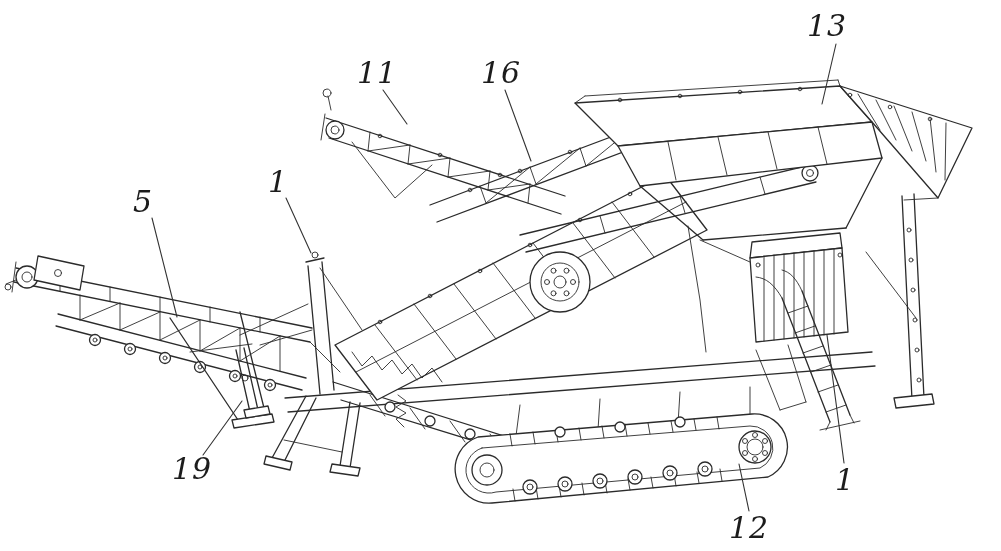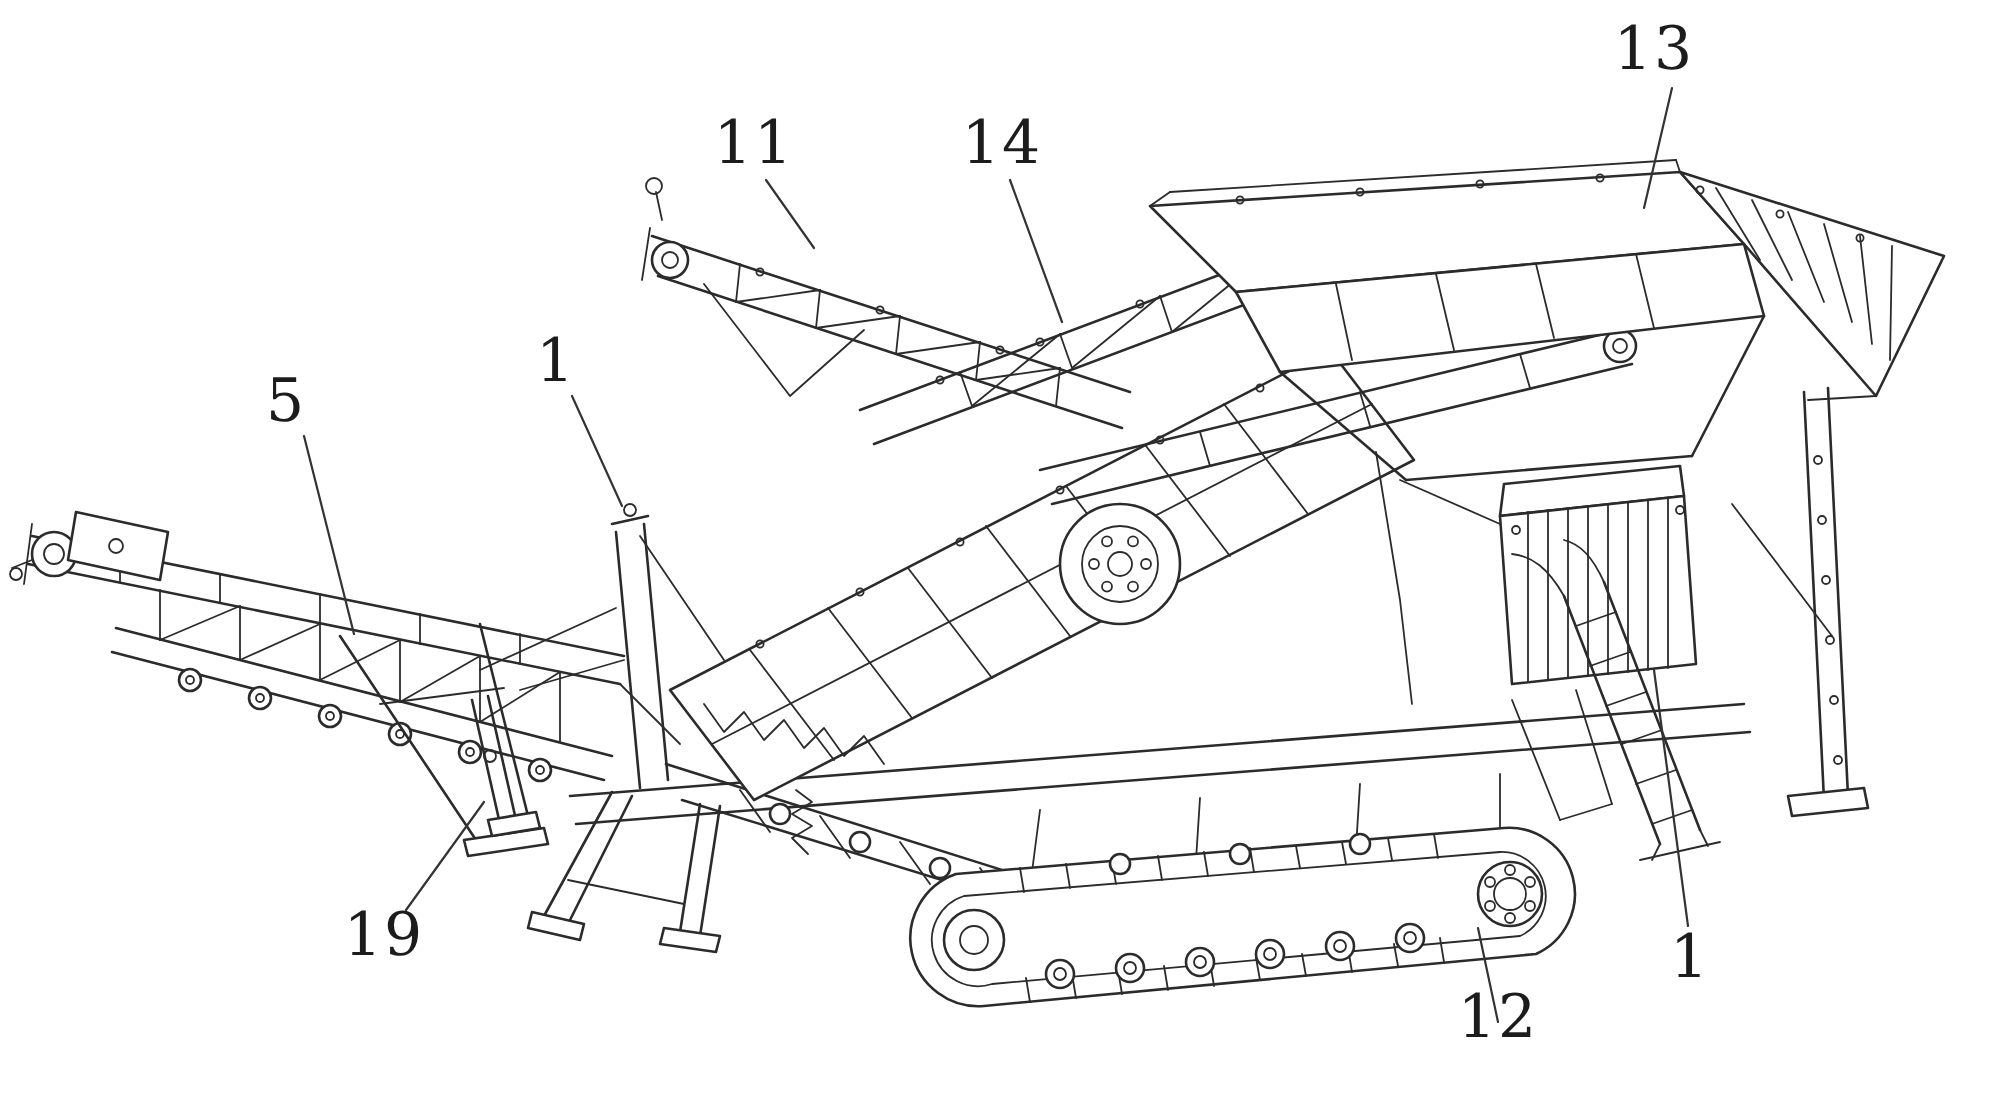--- a/index.html
+++ b/index.html
@@ -11,20 +11,21 @@
     font-family:"DejaVu Serif","Liberation Serif",serif;
   }
   #drawing{position:absolute;left:0;top:0;}
   .ref-label{
     position:absolute;
     transform:translate(-50%,-50%);
     font-size:30px;
     color:#1c1c1c;
     letter-spacing:1px;
     user-select:none;
+    font-style:italic;
   }
   svg *{vector-effect:non-scaling-stroke;}
   .ln{fill:none;stroke:#2b2b2b;stroke-width:1.3;stroke-linecap:round;stroke-linejoin:round;}
   .lt{fill:none;stroke:#2b2b2b;stroke-width:0.9;stroke-linecap:round;stroke-linejoin:round;}
   .pw{fill:#ffffff;stroke:#2b2b2b;stroke-width:1.3;stroke-linejoin:round;}
   .ldr{fill:none;stroke:#333333;stroke-width:1.1;stroke-linecap:round;}
 </style>
 </head>
 <body>
 
@@ -352,19 +353,19 @@
       <path class="ldr" d="M286,198 L311,253"></path>
       <path class="ldr" d="M152,218 L177,317"></path>
       <path class="ldr" d="M203,455 L242,401"></path>
       <path class="ldr" d="M844,463 L827,335"></path>
       <path class="ldr" d="M749,511 L739,464"></path>
     </g>
   </svg>
 
   <div class="ref-label" style="left:278px;top:181px">1</div>
   <div class="ref-label" style="left:845px;top:479px">1</div>
-  <div class="ref-label" style="left:749px;top:509px">12</div>
+  <div class="ref-label" style="left:749px;top:527px">12</div>
   <div class="ref-label" style="left:827px;top:25px">13</div>
-  <div class="ref-label" style="left:501px;top:72px">14</div>
+  <div class="ref-label" style="left:501px;top:72px">16</div>
   <div class="ref-label" style="left:143px;top:201px">5</div>
   <div class="ref-label" style="left:192px;top:468px">19</div>
   <div class="ref-label" style="left:377px;top:72px">11</div>
 </div>
 
 </body></html>

